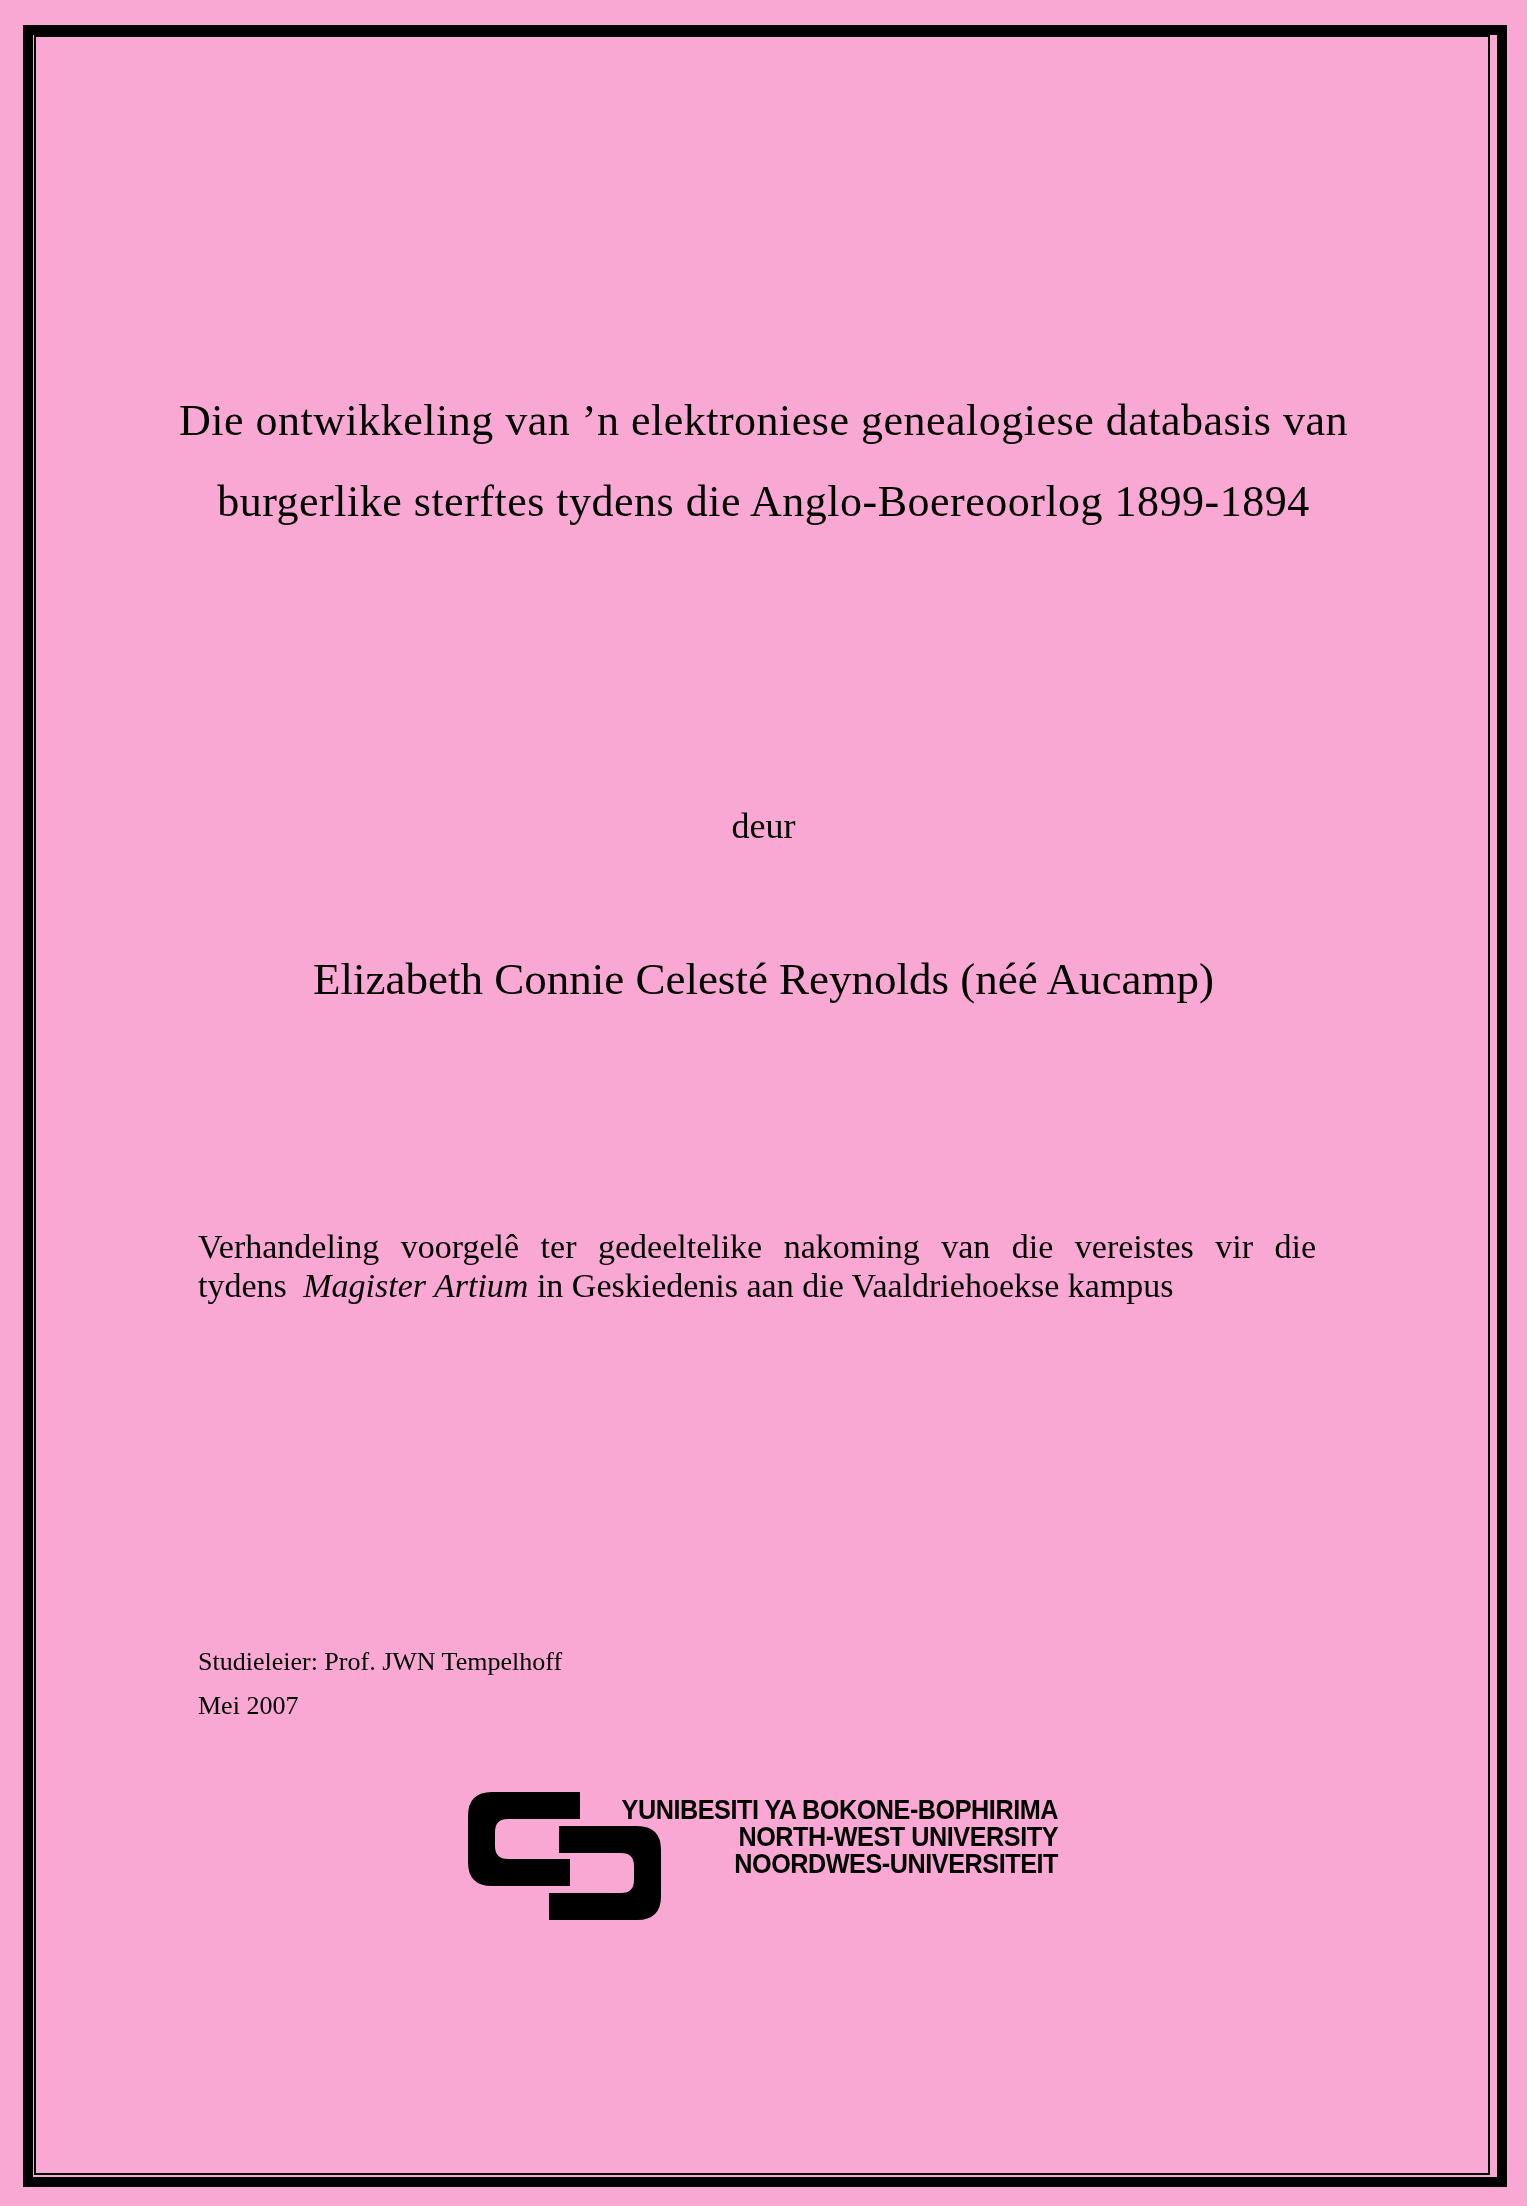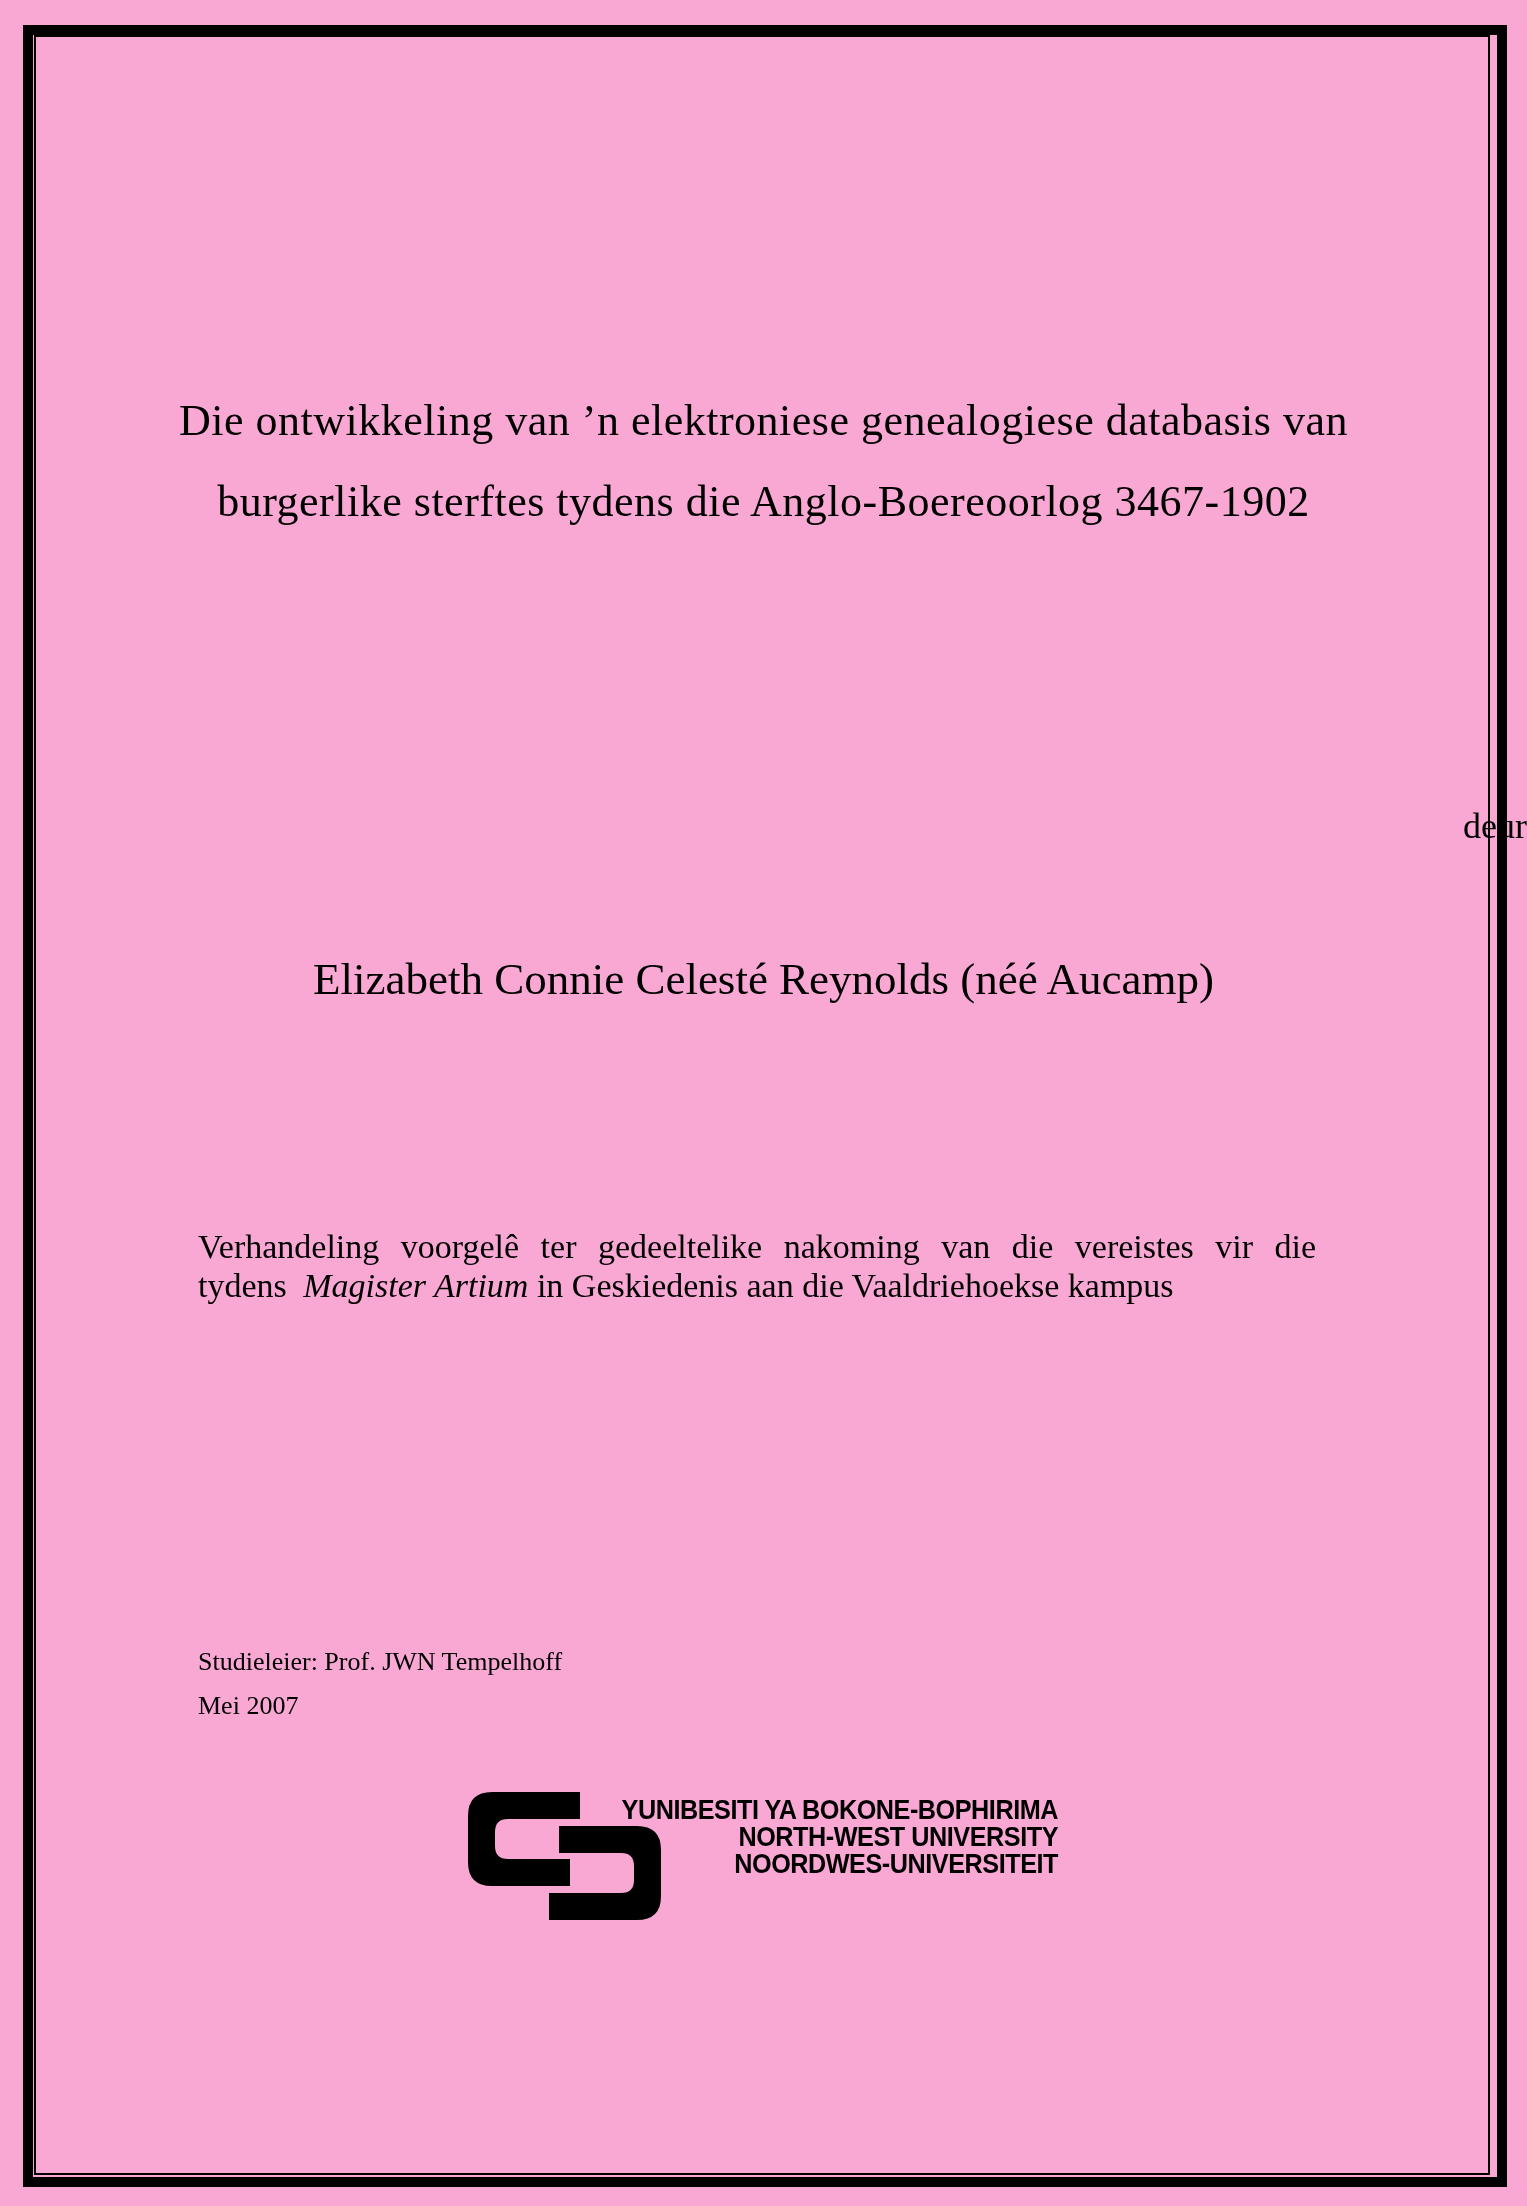--- a/index.html
+++ b/index.html
@@ -31,21 +31,21 @@
     width: 1527px;
     text-align: center;
     font-size: 44px;
     line-height: 81px;
     letter-spacing: 0.5px;
   }
   .byline {
     position: absolute;
     left: 0; top: 806px;
     width: 1527px;
-    text-align: right;
+    text-align: center;
     font-size: 36px;
     line-height: 40px;
   }
   .author-block {
     position: absolute;
     left: 0; top: 955px;
     width: 1527px;
     text-align: center;
     font-size: 45px;
     line-height: 48px;
@@ -93,21 +93,21 @@
 </head>
 <body>
 
 <div class="page">
 
   <div class="frame-outer"></div>
   <div class="frame-inner"></div>
 
   <div class="title-block">
     <div>Die ontwikkeling van ’n elektroniese genealogiese databasis van</div>
-    <div>burgerlike sterftes tydens die Anglo-Boereoorlog 3467-1902</div>
+    <div>burgerlike sterftes tydens die Anglo-Boereoorlog 1899-1894</div>
   </div>
 
   <div class="byline">deur</div>
 
   <div class="author-block">Elizabeth Connie Celesté Reynolds (néé Aucamp)</div>
 
   <div class="submission-block">
     <div class="submission-line spread">Verhandeling voorgelê ter gedeeltelike nakoming van die vereistes vir die</div>
     <div class="submission-line"><span>tydens</span> <i>Magister Artium</i> <span>in Geskiedenis aan die Vaaldriehoekse kampus</span></div>
   </div>

